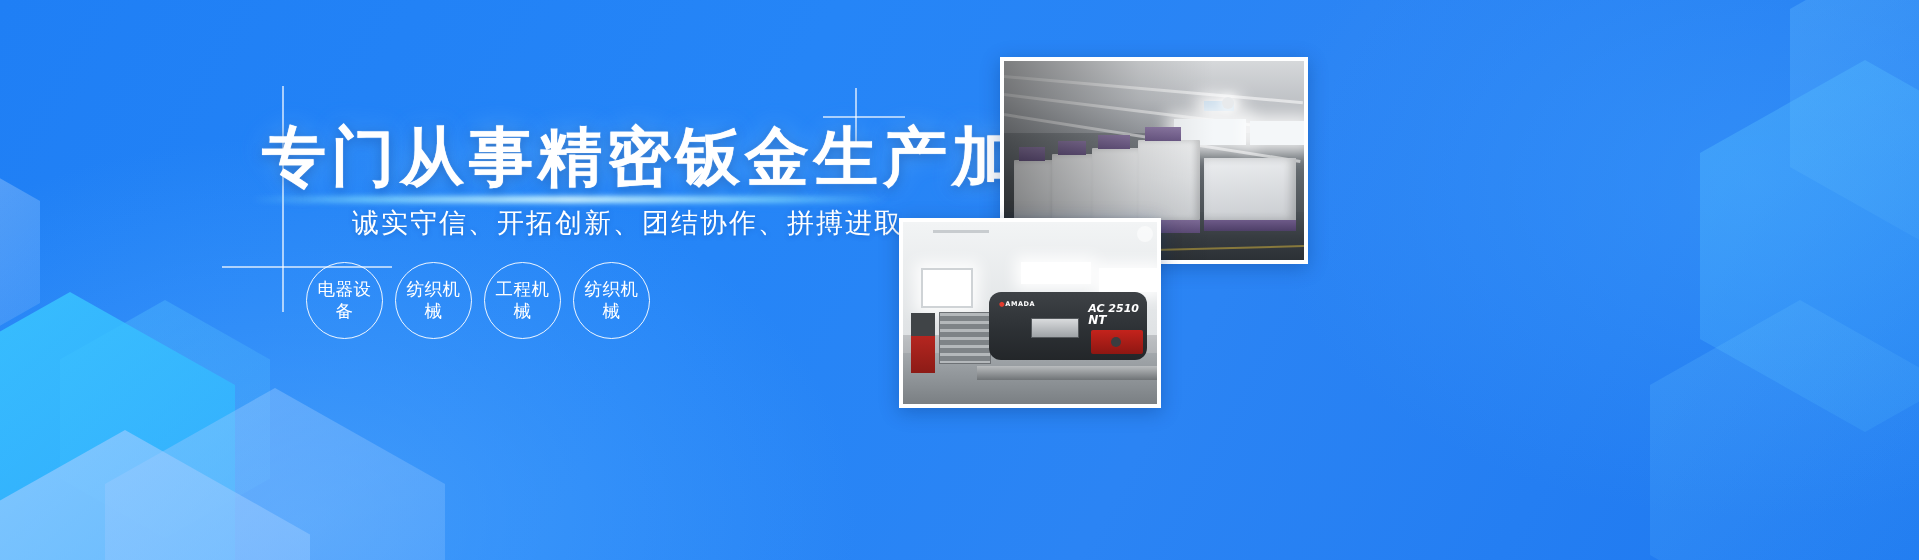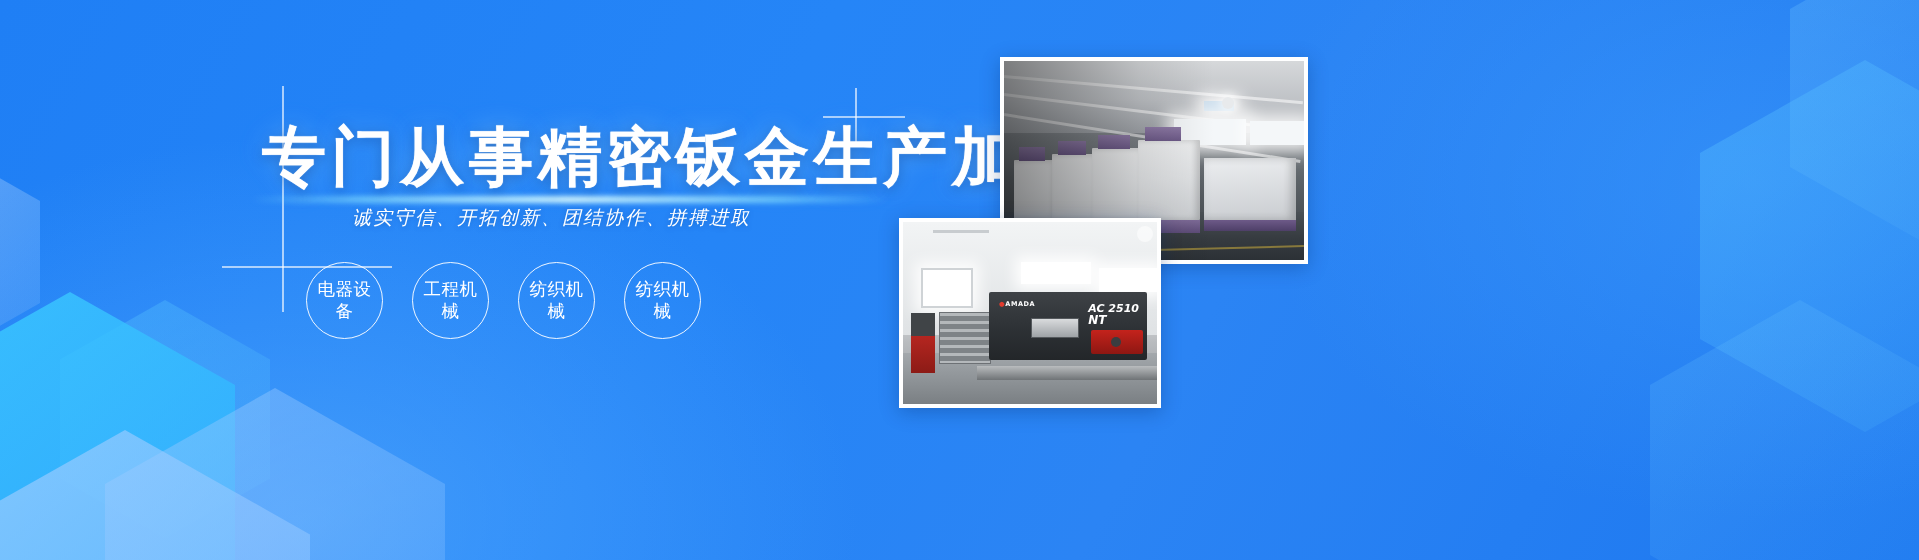--- a/index.html
+++ b/index.html
@@ -74,34 +74,33 @@
       rgba(215,250,255,.95) 50%,
       rgba(150,240,255,.55) 82%,
       rgba(120,230,255,0) 100%);
     filter:blur(2.4px);
     border-radius:4px;
   }
 
   .subtitle {
     position:absolute;
     left:352px; top:205px;
-    font-size:19px;
+    font-size:27px;
     letter-spacing:2px;
     color:#ffffff;
     white-space:nowrap;
     text-shadow:0 1px 5px rgba(10,60,140,.35);
-    font-style:italic;
   }
 
   
   .badges {
     position:absolute;
     left:306px; top:262px;
     display:flex;
-    gap:29px;
+    gap:12px;
   }
   .badge {
     width:77px; height:77px;
     border-radius:50%;
     border:1.4px solid rgba(255,255,255,.92);
     display:flex;
     align-items:center;
     justify-content:center;
     text-align:center;
     color:#ffffff;
@@ -177,21 +176,21 @@
     background:linear-gradient(180deg,#f2f4f5,#dfe2e4); }
   .amada .win { position:absolute; background:#ffffff; box-shadow:0 0 14px 6px rgba(255,255,255,.9); }
   .amada .v1 { left:18px;  top:46px; width:52px; height:40px; border:2px solid #cfd3d6; }
   .amada .v2 { left:118px; top:40px; width:70px; height:22px; }
   .amada .v3 { left:196px; top:46px; width:58px; height:24px; }
   .amada .floor2 { position:absolute; left:0; bottom:0; width:100%; height:28%;
     background:linear-gradient(180deg,#a3a8ac 0%,#8b9094 60%,#7a7f83 100%); }
   .amada .press {
     position:absolute; left:86px; bottom:24%; width:158px; height:68px;
     background:linear-gradient(180deg,#3e4246 0%,#2d3135 55%,#232629 100%);
-    border-radius:2px;
+    border-radius:12px;
   }
   .amada .press .logo {
     position:absolute; left:10px; top:8px; font-size:6.5px; color:#ffffff;
     font-weight:700; letter-spacing:.6px;
   }
   .amada .press .logo .dot { color:#e23b2e; }
   .amada .press .model {
     position:absolute; right:8px; top:11px; color:#ffffff;
     font-size:11px; font-weight:700; font-style:italic; line-height:1; text-align:left;
   }
@@ -253,22 +252,22 @@
   <div class="content">
 
     <div class="glow-underline"></div>
 
     <h1 class="headline">专门从事精密钣金生产加工</h1>
 
     <p class="subtitle">诚实守信、开拓创新、团结协作、拼搏进取</p>
 
     <div class="badges">
       <div class="badge">电器设备</div>
+      <div class="badge">纺织机械</div>
       <div class="badge">工程机械</div>
-      <div class="badge">纺织机械</div>
       <div class="badge">纺织机械</div>
     </div>
   </div>
 
   <div class="photo photo-top">
     <div class="inner">
       <div class="cnc">
         <div class="ceiling"></div>
         <div class="beam b1"></div>
         <div class="beam b2"></div>

